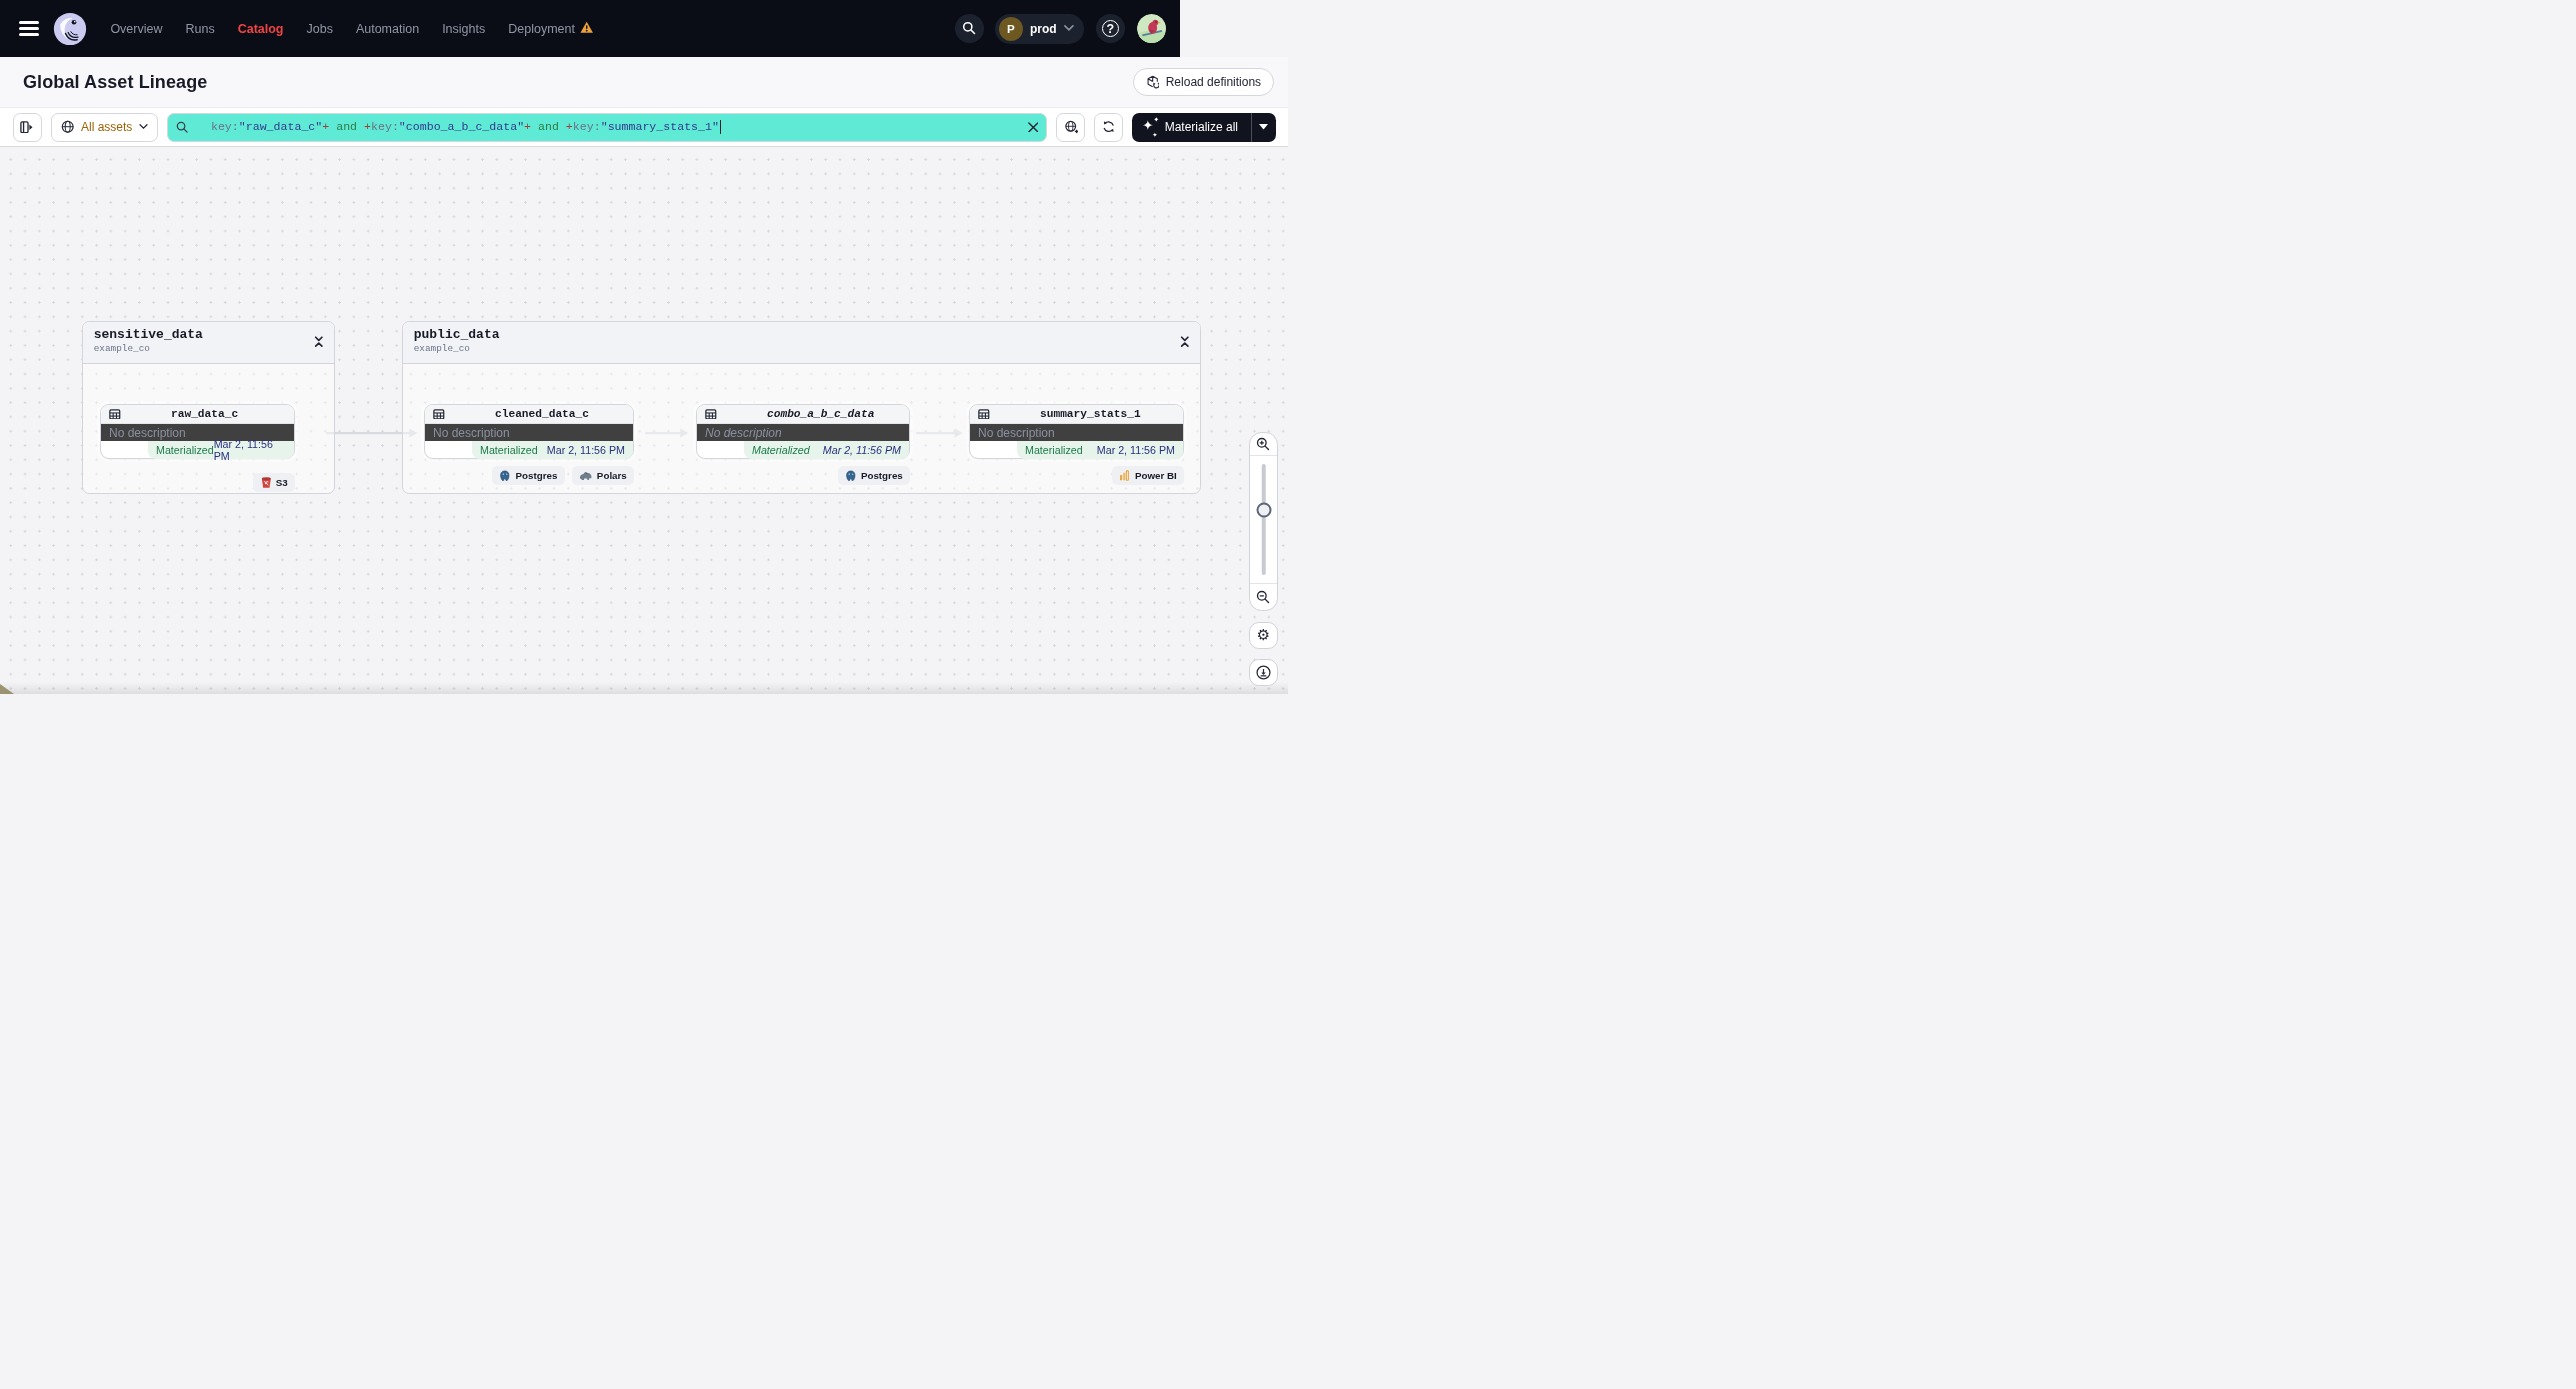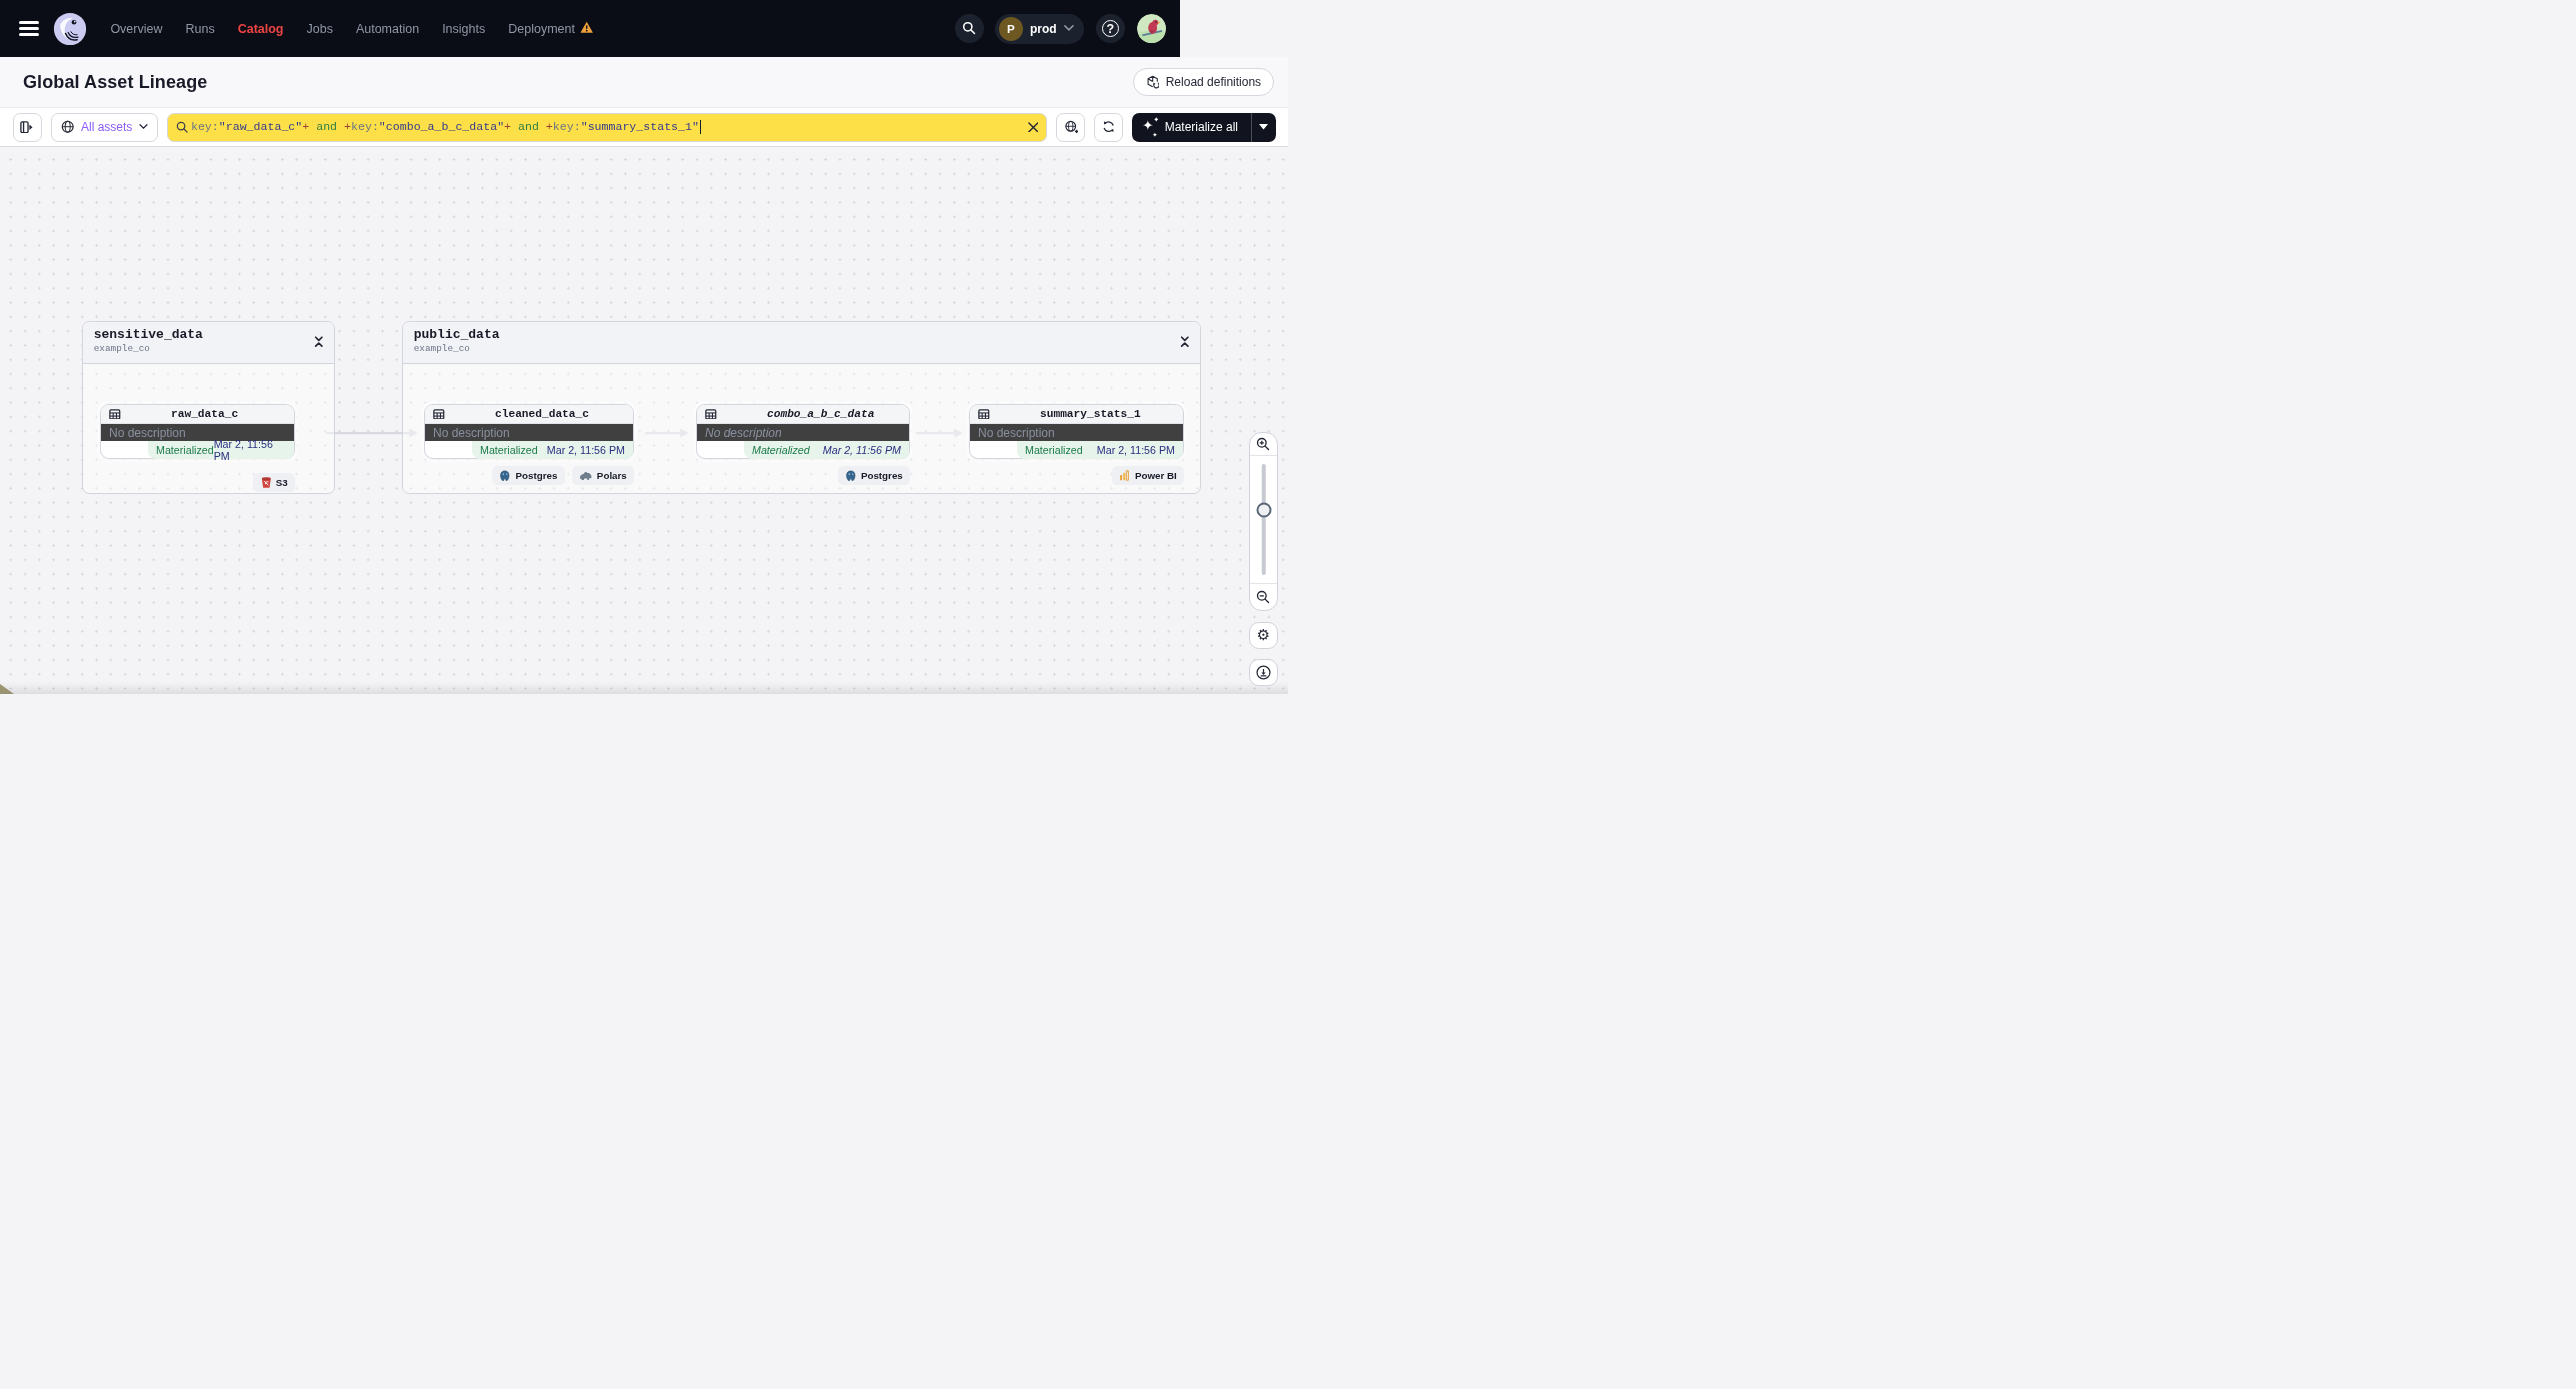--- a/index.html
+++ b/index.html
@@ -21,23 +21,23 @@
   .help-q { color:#fff; font-size:12.5px; font-weight:700; width:17px; height:17px; border:1.4px solid #fff; border-radius:50%; display:flex; align-items:center; justify-content:center; }
   .user-avatar { width:29.5px; height:29.5px; border-radius:50%; overflow:hidden; cursor:pointer; }
 
   
   .page-header { position:absolute; left:0; top:57px; width:1288px; height:51px; background:#f8f8fa; display:flex; align-items:center; padding:0 14.3px 0 23px; border-bottom:0.9px solid #ececf0; z-index:30; }
   .page-title { font-size:18px; font-weight:700; color:#181b27; letter-spacing:0.1px; }
   .reload-btn { margin-left:auto; height:28px; background:#fff; border:0.9px solid #d4d7de; border-radius:14.3px; display:flex; align-items:center; gap:6.3px; padding:0 11.6px; font-size:12px; color:#232634; cursor:pointer; }
 
   
   .toolbar { position:absolute; left:0; top:108px; width:1288px; height:39px; background:#fff; border-bottom:0.9px solid #d9dbe1; display:flex; align-items:center; padding:0 12.5px; gap:9px; z-index:30; }
-  .tool-btn { height:29px; min-width:29px; background:#fff; border:0.9px solid #d4d7dd; border-radius:7.2px; display:flex; align-items:center; justify-content:center; gap:6.3px; cursor:pointer; color:#8b5cf6; font-size:12px; padding:0 5.4px; }
+  .tool-btn { height:29px; min-width:29px; background:#fff; border:0.9px solid #d4d7dd; border-radius:7.2px; display:flex; align-items:center; justify-content:center; gap:6.3px; cursor:pointer; color:#a16207; font-size:12px; padding:0 5.4px; }
   .scope-btn { padding:0 9.8px; }
-  .search-box { flex:1; height:29px; border:0.9px solid #d4d7dd; border-radius:7.2px; display:flex; align-items:center; padding:0 8px; gap:2px; background:#fde047; }
+  .search-box { flex:1; height:29px; border:0.9px solid #d4d7dd; border-radius:7.2px; display:flex; align-items:center; padding:0 8px; gap:22px; background:#5eead4; }
   .query { font-family:"Liberation Mono", monospace; font-size:11.6px; white-space:pre; display:flex; align-items:center; }
   .cursor { display:inline-block; width:1.3px; height:14.3px; background:#1b1e2b; margin-left:0.9px; }
   .clear-x { margin-left:auto; cursor:pointer; display:flex; }
   .materialize { height:29px; background:#11141f; border-radius:7.2px; display:flex; align-items:stretch; color:#fff; cursor:pointer; overflow:hidden; }
   .mat-main { display:flex; align-items:center; gap:7.2px; padding:0 12.5px 0 10.7px; font-size:12px; font-weight:500; }
   .mat-caret { width:25px; display:flex; align-items:center; justify-content:center; border-left:0.9px solid rgba(255,255,255,.25); }
   .sparkle { position:relative; width:14.3px; height:14.3px; color:#fff; }
   .sparkle .s1 { position:absolute; left:-0.9px; top:-1.8px; font-size:13.4px; }
   .sparkle .s2 { position:absolute; right:-1.8px; top:-4.5px; font-size:7.2px; }
   .sparkle .s3 { position:absolute; right:0px; bottom:-3.6px; font-size:6.3px; }

